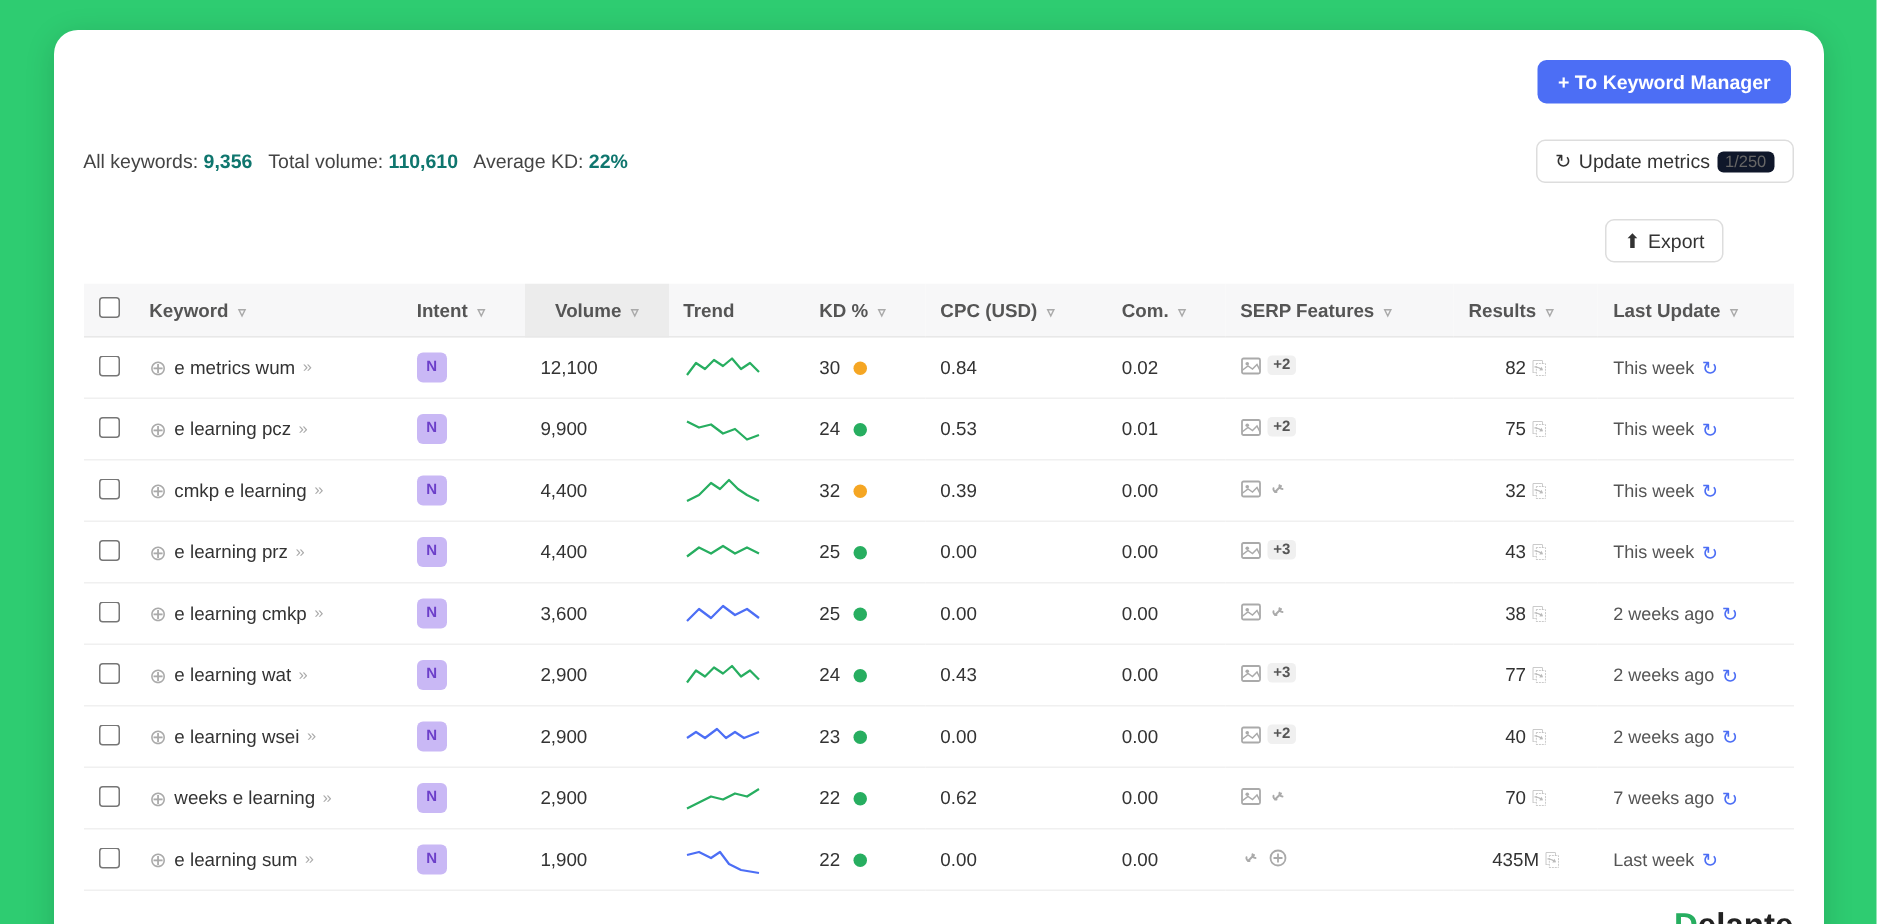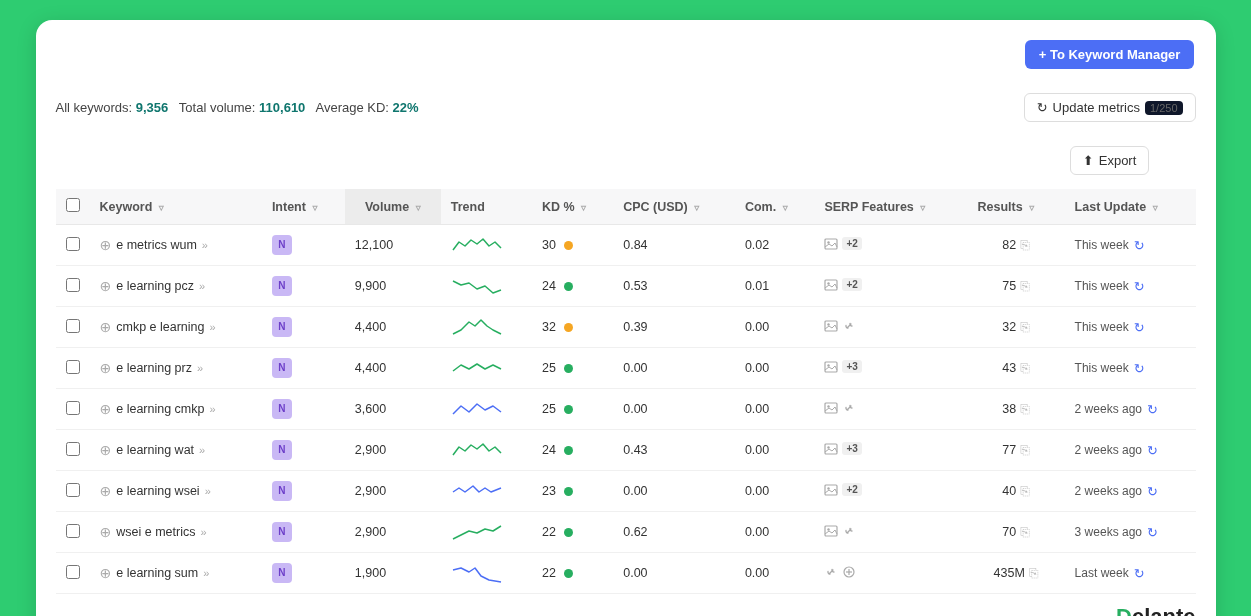--- a/index.html
+++ b/index.html
@@ -666,21 +666,21 @@
       </div>
     </td>
   </tr>
           <tr>
     <td class="cb-col">
       <input type="checkbox" style="">
     </td>
     <td>
       <a href="#" class="keyword-link">
         <span class="plus-icon">⊕</span>
-        <span>wsei e metrics</span>
+        <span>weeks e learning</span>
         <span class="arrow-icon">»</span>
       </a>
     </td>
     <td>
       <span class="intent-badge">N</span>
     </td>
     <td>
       <span>2,900</span>
     </td>
     <td>
@@ -711,21 +711,21 @@
               </span>
     </td>
     <td>
       <div class="results-val">
         <span>70</span>
         <span class="results-copy">⎘</span>
       </div>
     </td>
     <td>
       <div class="last-update-cell">
-        <span>3 weeks ago</span>
+        <span>7 weeks ago</span>
         <span class="refresh-icon">↻</span>
       </div>
     </td>
   </tr>
           <tr>
     <td class="cb-col">
       <input type="checkbox" style="">
     </td>
     <td>
       <a href="#" class="keyword-link">

